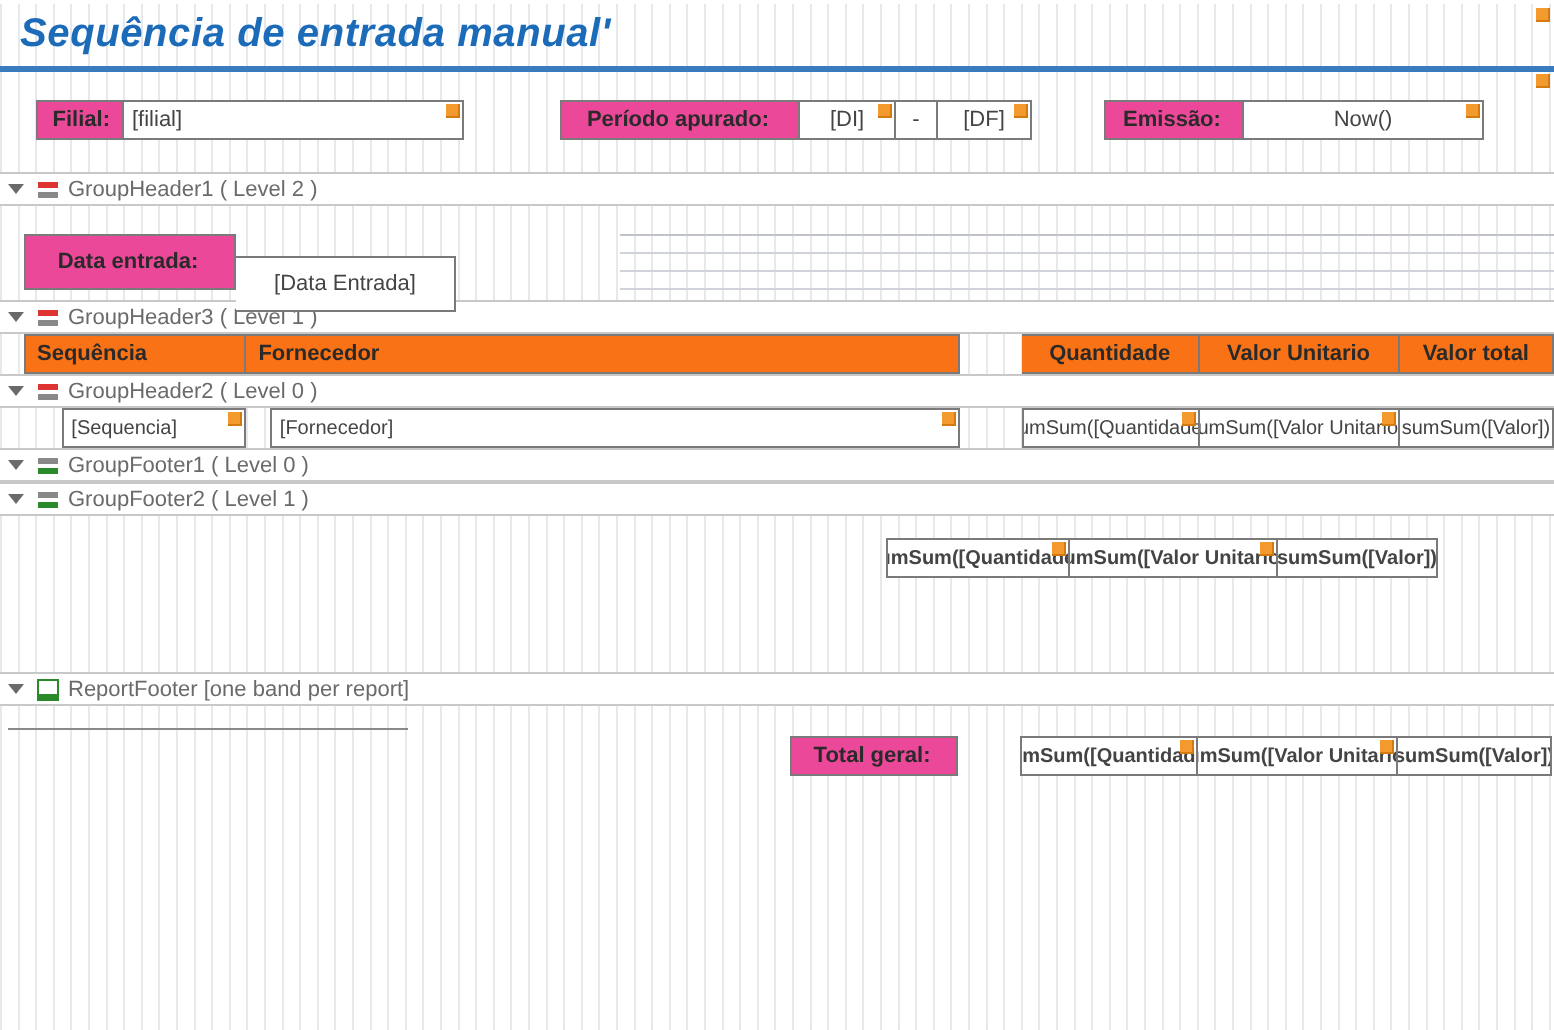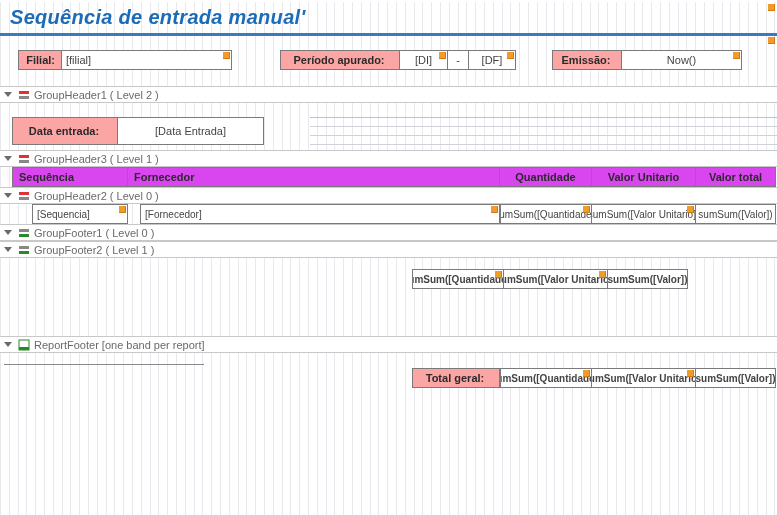--- a/index.html
+++ b/index.html
@@ -48,21 +48,21 @@
   }
 
   .params-band {
     height: 50px;
     position: relative;
     padding-top: 14px;
   }
   .param-row { display: flex; align-items: stretch; height: 20px; }
 
   .plabel {
-    background: #fca5a5;
+    background: #ec4899;
     border: 1px solid #7a7a7a;
     display: flex; align-items: center; justify-content: flex-end;
     padding: 0 6px 0 4px;
     font-weight: 600;
     font-size: 11px;
     color: #2a2a2a;
     height: 20px;
     position: relative;
   }
   .pbox {
@@ -96,32 +96,32 @@
     border-top: 5px solid #6a6a6a;
     border-left: 4px solid transparent;
     border-right: 4px solid transparent;
     margin: 0 2px 0 2px;
   }
   .band-header .bicon { width: 12px; height: 12px; display:flex; align-items:center; justify-content:center; }
 
   .gh2-body { height: 47px; position: relative; }
   .gh2-row { position: absolute; top: 14px; left: 12px; display: flex; height: 28px; }
   .gh2-row .plabel { width: 106px; height: 28px; justify-content: center; font-weight: 700;}
-  .gh2-row .pbox { width: 146px; height: 28px; justify-content: center; }
+  .gh2-row .pbox { width: 110px; height: 28px; justify-content: center; margin-top: 11px; }
 
   .grid-lines {
     position: absolute; left: 310px; top: 14px; right: 0; height: 28px;
     border-top: 1px solid #bfc3c9;
     background: repeating-linear-gradient(to bottom,
       transparent 0, transparent 8px, #cfd3d9 8px, #cfd3d9 9px);
   }
 
   .gh3-body { height: 20px; display:flex; }
   .gh3-body .hdr {
-    background: #d946ef;
+    background: #f97316;
     border: 1px solid #7a7a7a;
     display:flex; align-items:center; padding:0 6px;
     font-weight:600; color:#2a2a2a; height:20px;
     position: relative;
   }
   .gh3-body .hdr + .hdr { border-left: none; }
   .gh3-body .hdr.center { justify-content:center; }
 
   .gh0-body { height: 20px; display:flex; }
   .cell {
@@ -144,21 +144,21 @@
   .rf-body { height: 34px; position: relative; }
   .rf-line {
     position:absolute; left:4px; top:2px; width:200px; height:10px;
     border-bottom:1px solid #8a8a8a;
   }
   .rf-row { position:absolute; top:15px; left:0; right:1px; height:20px; display:flex; }
 
   .w-seq { width:116px; } 
   .pad-left { width:12px; border:none; background:transparent; }
   .w-forn { width:372px; } 
-  .w-qtd { width:92px; }   
+  .w-qtd { width:92px;margin-left:31px; }   
   .w-vu  { width:104px; }  
   .w-vt  { width:80px; }   
 
   .w-filial-l { width:44px; }
   .w-filial-v { width:170px; }
   .w-per-l { width:120px; }
   .w-per-v { width:48px; }
   .w-per-dash { width:20px; border-left:none; border-right:none; justify-content:center;}
   .w-emi-l { width:70px; }
   .w-emi-v { width:120px; }

